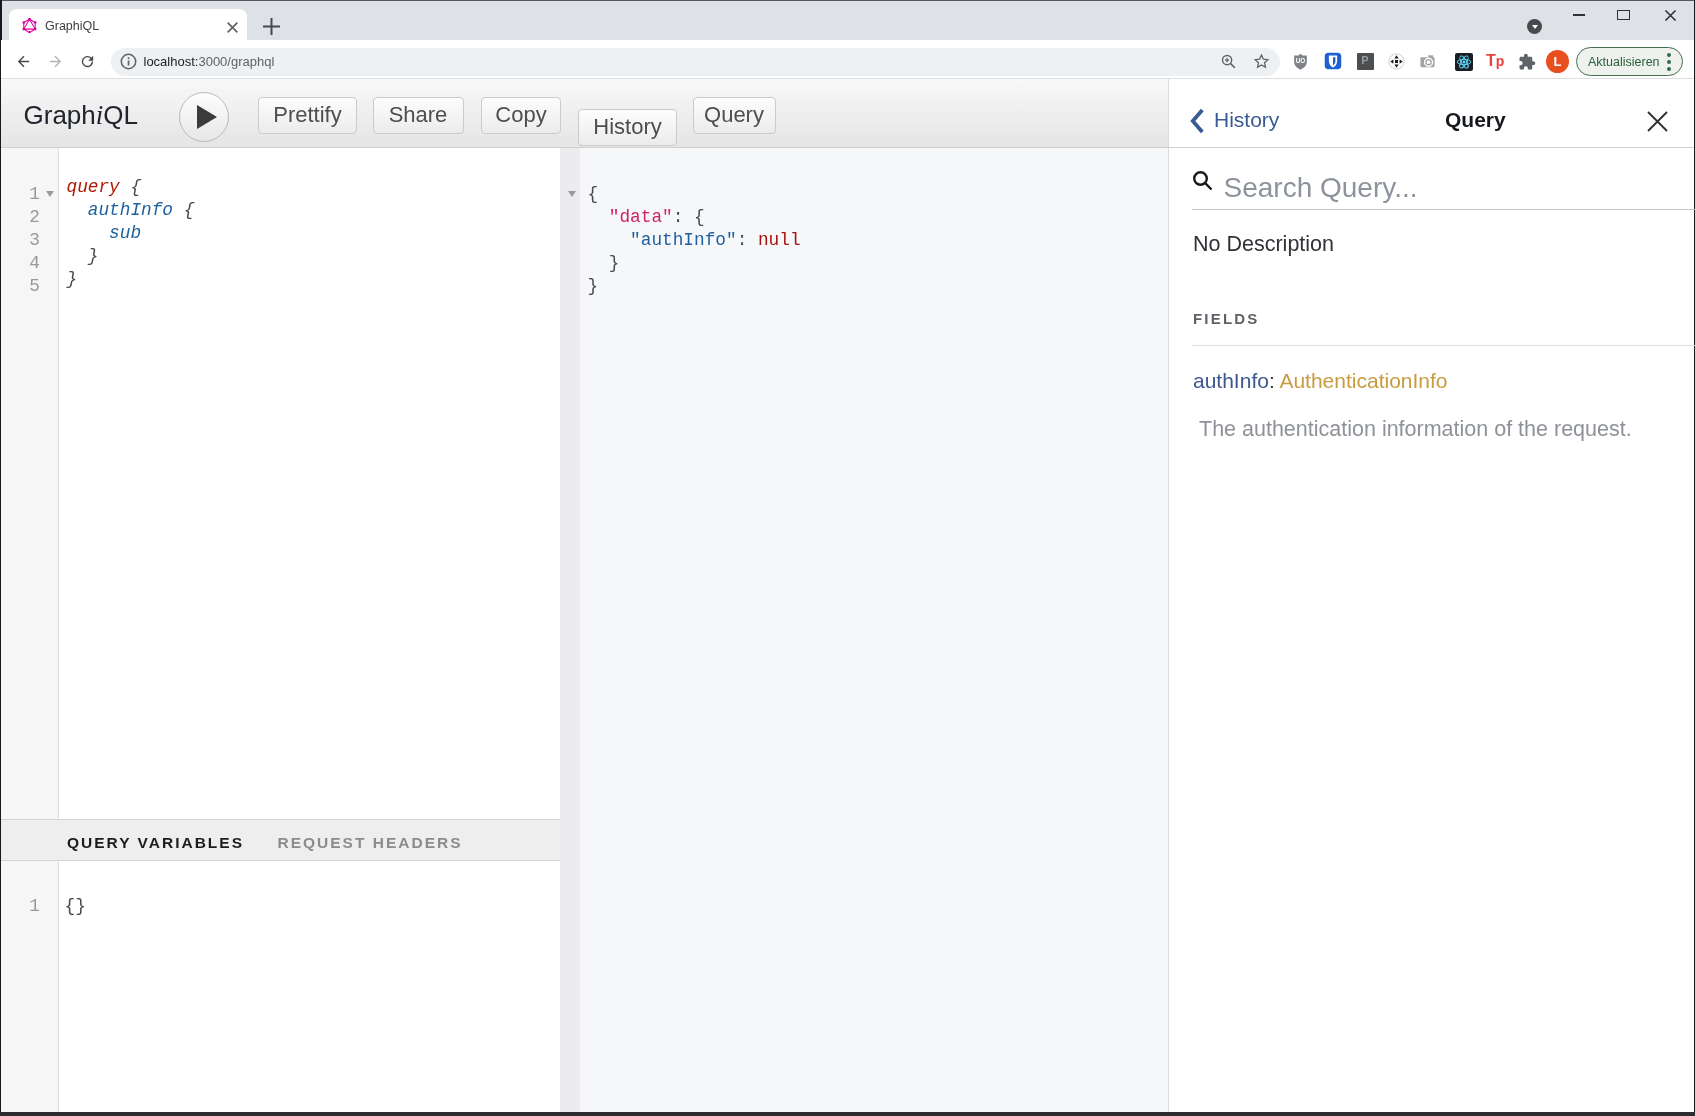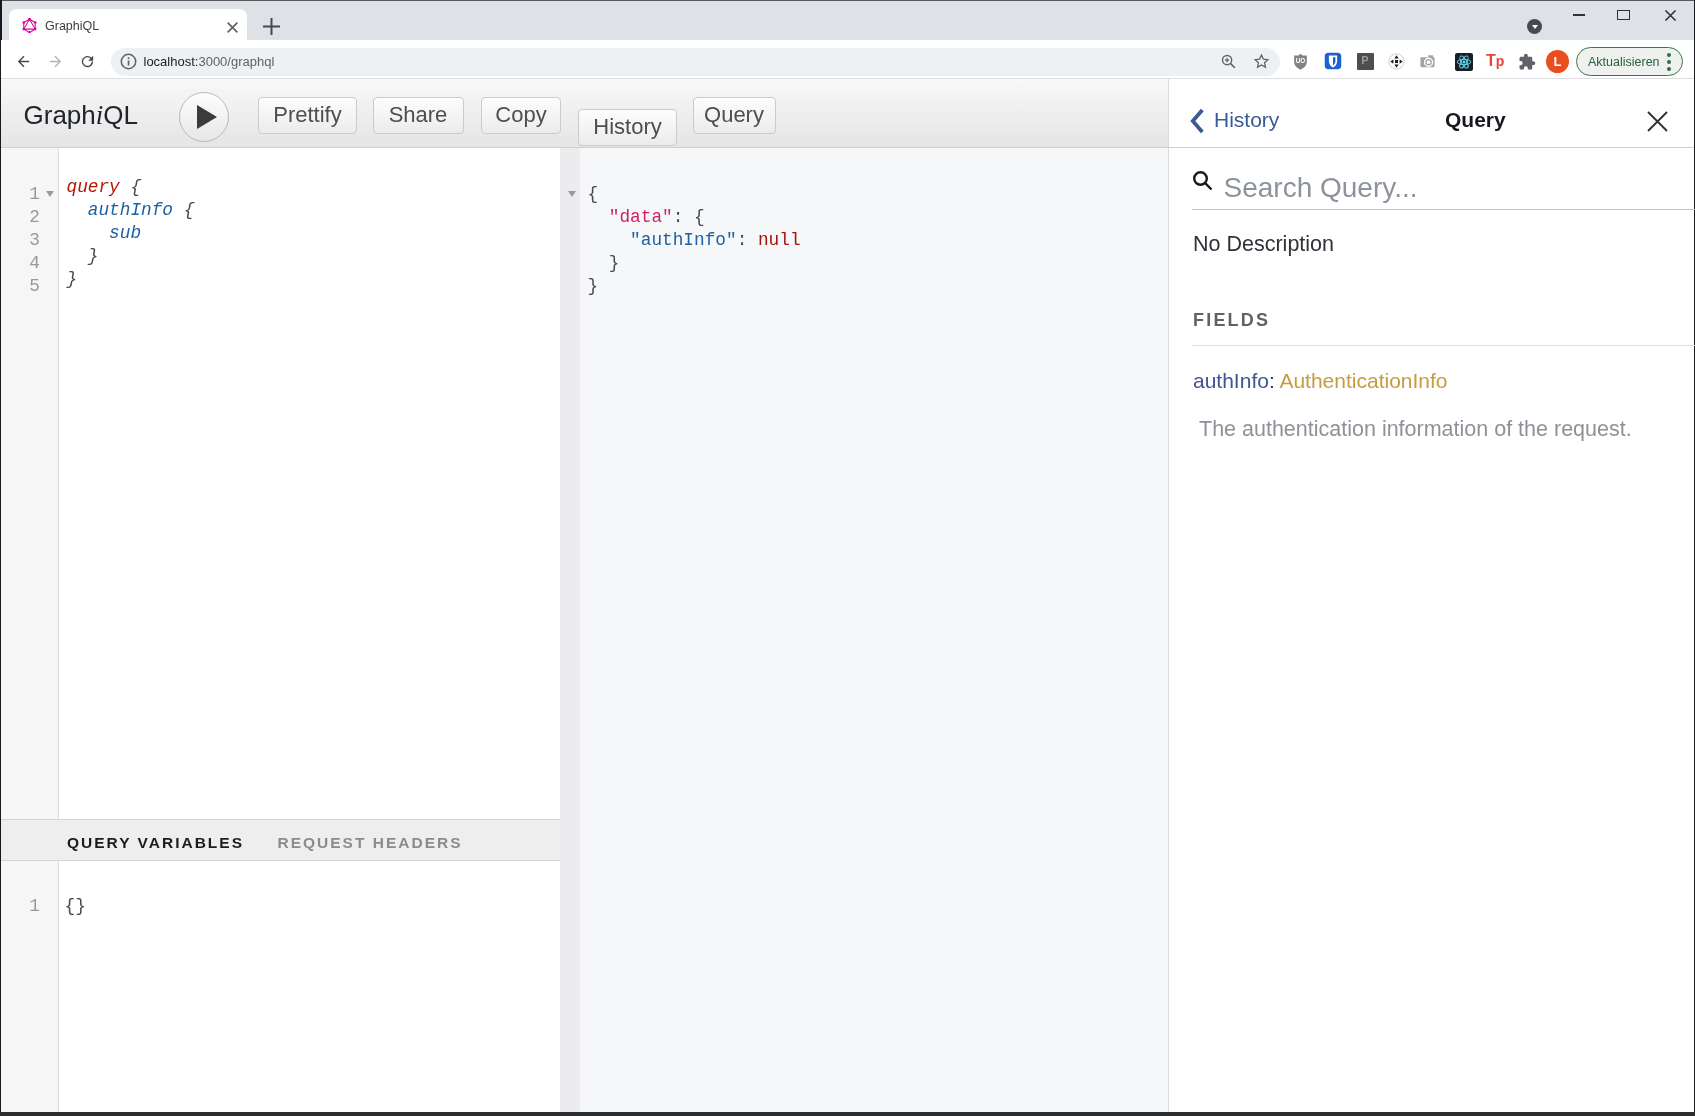--- a/index.html
+++ b/index.html
@@ -199,17 +199,17 @@
 
 <svg class="a" style="left:1192px;top:170px;" width="22" height="22" viewBox="0 0 22 22">
   <circle cx="8.5" cy="8.5" r="6.3" fill="none" stroke="#17181a" stroke-width="2.4"></circle>
   <path d="M13.2 13.2 L19.5 19.5" stroke="#17181a" stroke-width="2.4"></path>
 </svg>
 <div class="a" style="left:1223.5px;top:172px;font-size:28px;color:#8d939c;">Search Query...</div>
 <div class="a" style="left:1192px;top:209px;width:503px;height:1px;background:#c4c7ca;"></div>
 
 <div class="a" style="left:1193px;top:232px;font-size:21.5px;color:#2f3237;">No Description</div>
 
-<div class="a" style="left:1193px;top:310px;font-size:18px;font-weight:bold;letter-spacing:2.2px;color:#5f6368;">FIELDS</div>
+<div class="a" style="left:1193px;top:310px;font-size:15px;font-weight:bold;letter-spacing:2.2px;color:#5f6368;">FIELDS</div>
 <div class="a" style="left:1192px;top:344.5px;width:503px;height:1px;background:#e0e0e2;"></div>
 
 <div class="a" style="left:1193px;top:368.5px;font-size:21px;"><span style="color:#3d568c;">authInfo</span><span style="color:#33363b;">: </span><span style="color:#c79b3e;">AuthenticationInfo</span></div>
 <div class="a" style="left:1199px;top:416.5px;font-size:21.5px;color:#8e9298;text-align:right;">The authentication information of the request.</div>
 
 </body></html>

